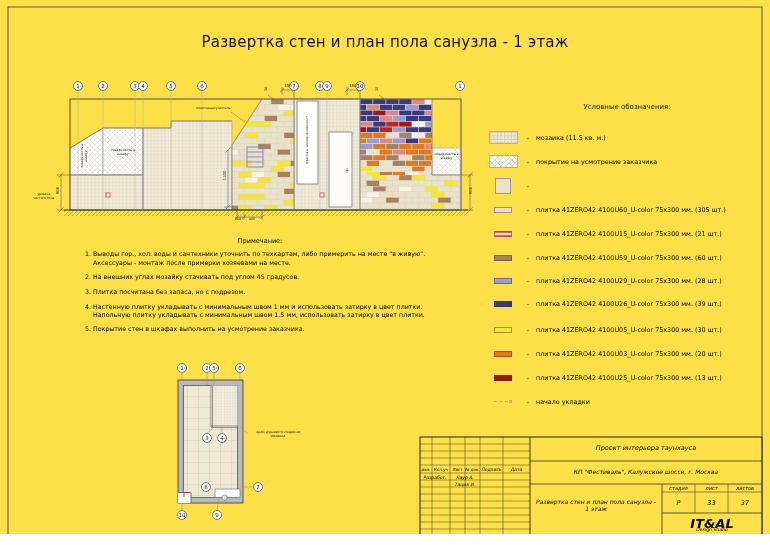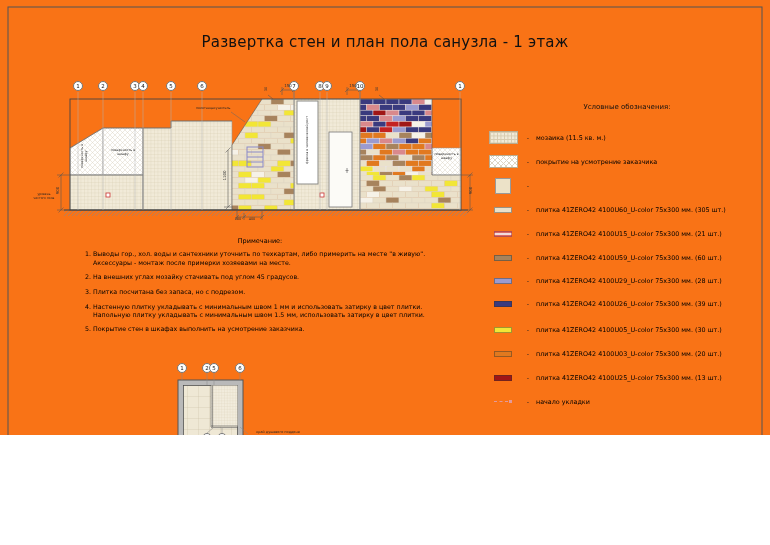--- a/index.html
+++ b/index.html
@@ -1,16 +1,16 @@
 <!DOCTYPE html>
 <html><head>
 <meta charset="utf-8">
 <style>
   html,body{margin:0;padding:0;background:#fff;}
-  #sheet{position:relative;width:770px;height:435px;background:#f97316;overflow:hidden;
+  #sheet{position:relative;width:770px;height:534px;background:#fde047;overflow:hidden;
          font-family:"DejaVu Sans",sans-serif;color:#111;}
   #draw{position:absolute;left:0;top:0;}
   .abs{position:absolute;}
   .ctr{text-align:center;}
   .pre{white-space:pre-wrap;}
   .title{font-size:15px;letter-spacing:.2px;}
   .bub{position:absolute;width:10px;height:10px;border:1px solid #777;border-radius:50%;
        background:#fff;font-size:5.5px;line-height:9px;text-align:center;box-sizing:border-box;}
   .tiny{font-size:3.2px;line-height:1.25;color:#222;}
   .dim{font-size:4px;color:#333;}
@@ -557,20 +557,21 @@
   <span class="bub" style="left:202px;top:433px">3</span>
   <span class="bub" style="left:217px;top:433px">4</span>
   <span class="bub" style="left:201px;top:482px">8</span>
   <span class="bub" style="left:253px;top:482px">7</span>
   <span class="bub" style="left:177px;top:510px">10</span>
   <span class="bub" style="left:212px;top:510px">9</span>
 
   <div class="abs tiny ctr pre" style="left:244px;top:430px;width:68px;font-size:3.4px">край душевого поддона
 мозаика</div>
 
+  <div class="abs ctr stamp s65" style="left:530px;top:444px;width:232px">Проект интерьера таунхауса</div>
   <div class="abs ctr stamp s6" style="left:530px;top:468px;width:232px">КП "Фестиваль", Калужское шоссе, г. Москва</div>
   <div class="abs ctr stamp s6" style="left:534px;top:498px;width:124px">Развертка стен и план пола санузла - 1 этаж</div>
   <div class="abs ctr stamp s5" style="left:662px;top:485px;width:33px">стадия</div>
   <div class="abs ctr stamp s5" style="left:695px;top:485px;width:33px">лист</div>
   <div class="abs ctr stamp s5" style="left:728px;top:485px;width:34px">листов</div>
   <div class="abs ctr stamp s65" style="left:662px;top:499px;width:33px">Р</div>
   <div class="abs ctr stamp s65" style="left:695px;top:499px;width:33px">33</div>
   <div class="abs ctr stamp s65" style="left:728px;top:499px;width:34px">37</div>
   <div class="abs ctr stamp company" style="left:662px;top:516px;width:100px">IT&amp;AL</div>
   <div class="abs ctr stamp company-sub" style="left:662px;top:527px;width:100px">Design Studio</div>

